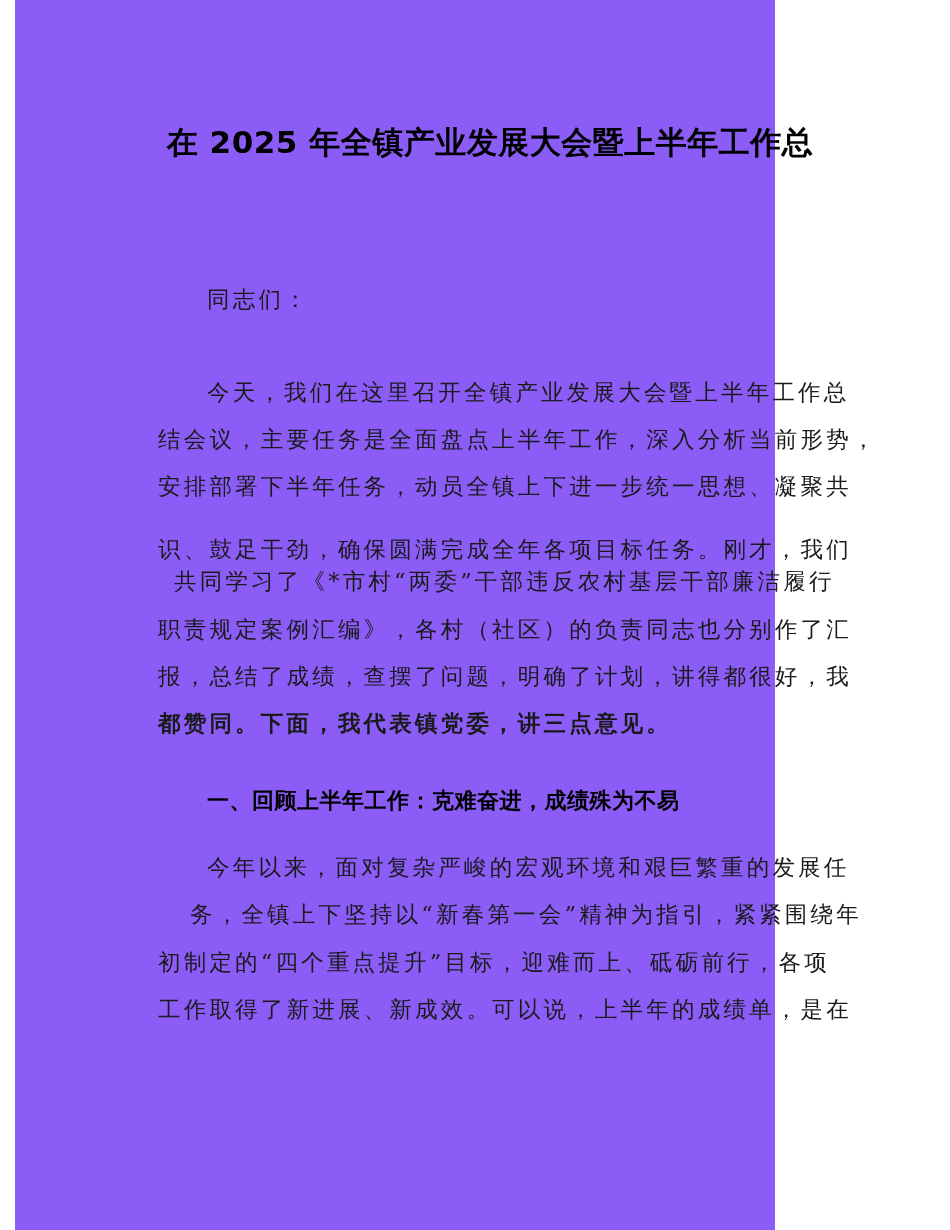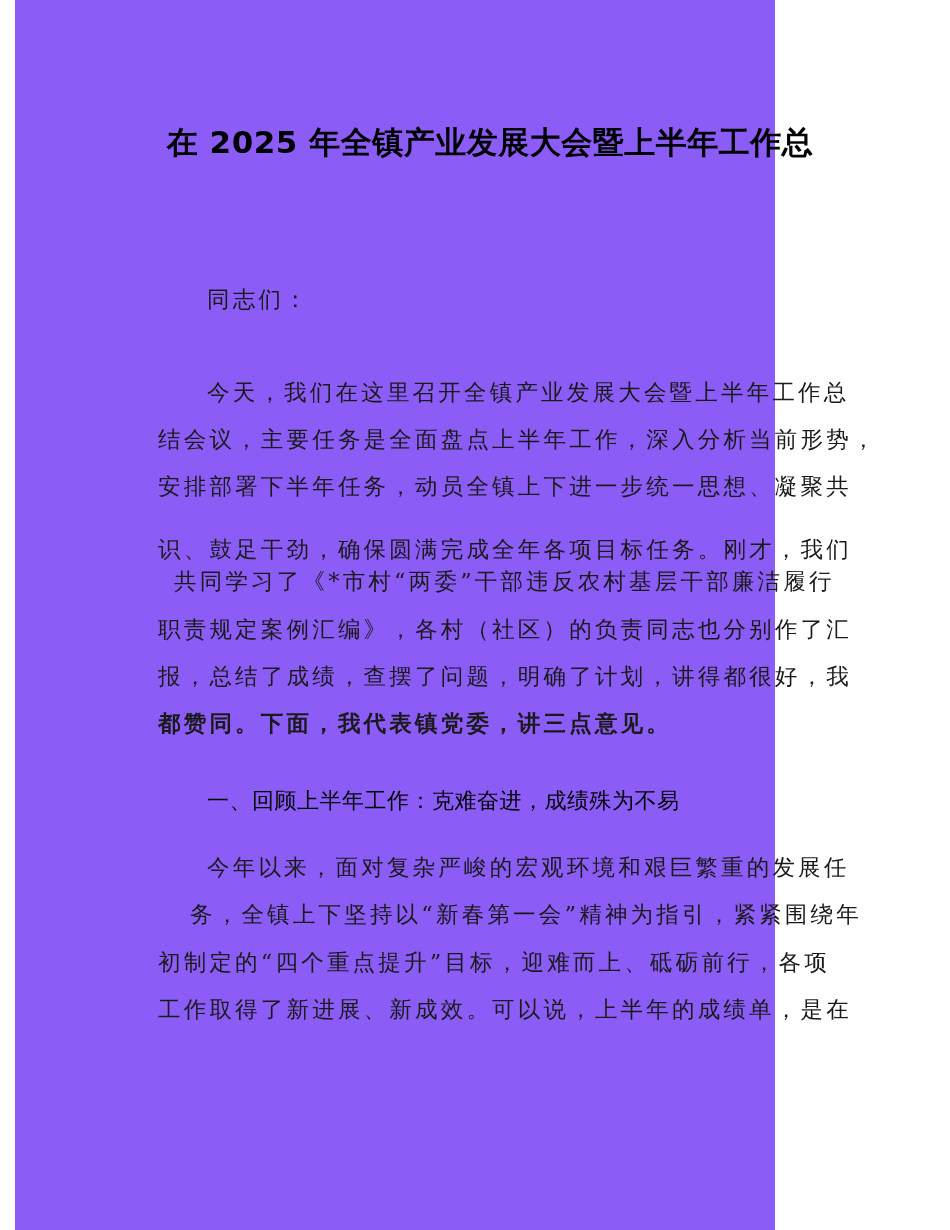--- a/index.html
+++ b/index.html
@@ -6,21 +6,21 @@
   body { width:950px; height:1230px; position:relative; overflow:hidden;
          font-family:"DejaVu Serif", "Liberation Serif", serif; color:#111; }
   .page { position:absolute; left:15px; top:0; width:760px; height:1230px; background:#8b5cf6; }
   .title { position:absolute; left:120px; width:710px; top:116px; text-align:center;
            font-family:"DejaVu Sans", "Liberation Sans", sans-serif; font-weight:bold;
            font-size:31px; line-height:52px; letter-spacing:0.5px; color:#000; }
   .title span { display:block; white-space:nowrap; }
   .body-text { position:absolute; left:143px; width:668px; font-size:22.5px; color:#1a1a1a; }
   .line { position:absolute; left:0; height:30px; line-height:30px; white-space:nowrap;
           letter-spacing:3.2px; }
-  .heading { font-family:"DejaVu Sans", "Liberation Sans", sans-serif; font-weight:normal;
+  .heading { font-family:"DejaVu Sans", "Liberation Sans", sans-serif; font-weight:bold;
              letter-spacing:0.5px; font-size:22px; color:#000; }
 </style>
 </head>
 <body>
 
 <div class="page">
 
   <div class="title">
     <span>在 2025 年全镇产业发展大会暨上半年工作总</span>
   </div>

